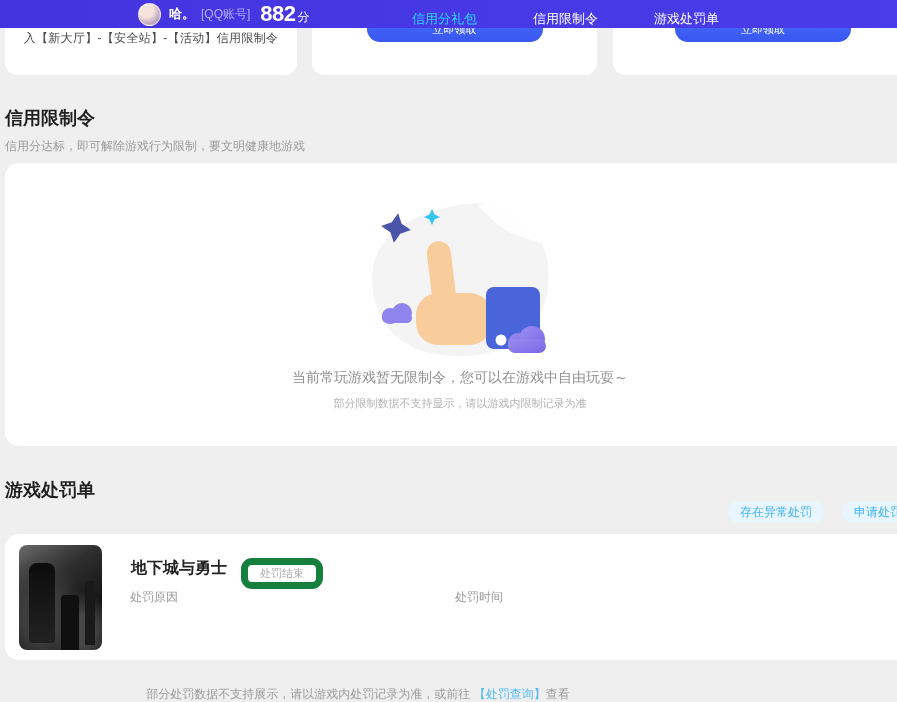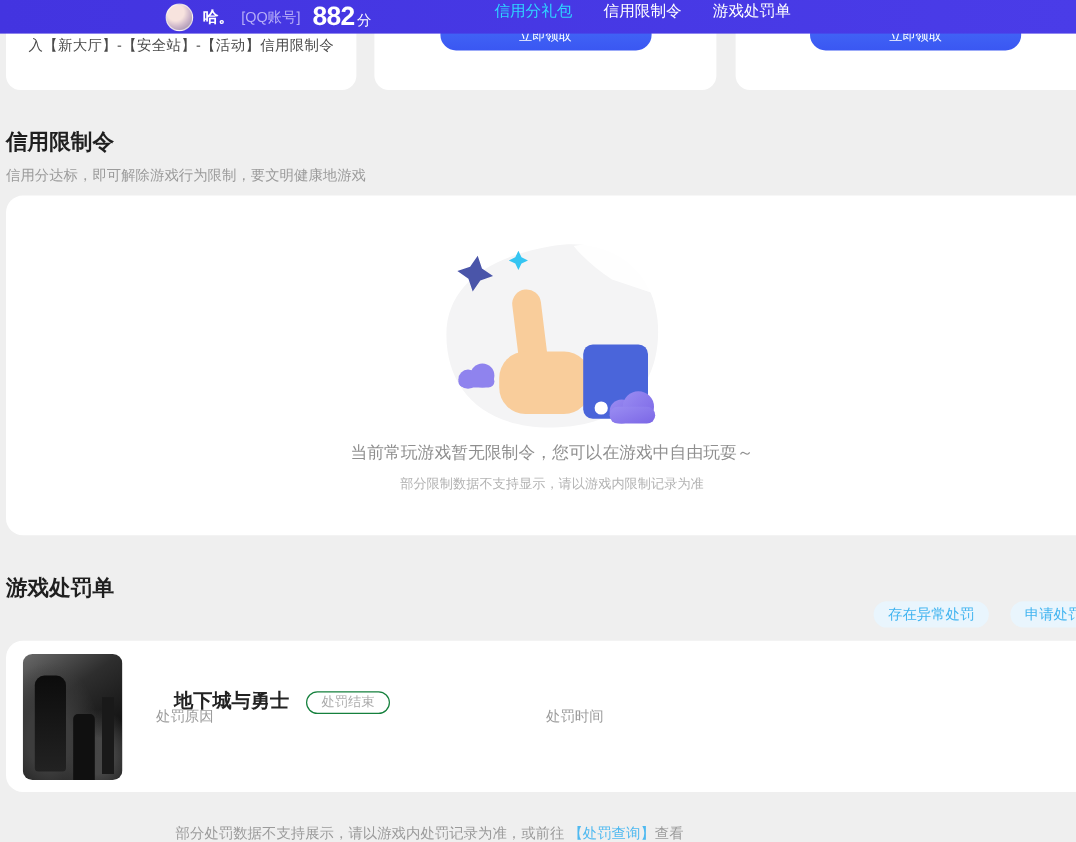--- a/index.html
+++ b/index.html
@@ -19,21 +19,21 @@
   .hd-user { display:flex; align-items:center; margin-left:138px; }
   .avatar {
     width:23px; height:23px; border-radius:50%;
     background:radial-gradient(circle at 35% 30%,#f7e3de 0 35%,#cdb6c9 60%,#8d7f9d 100%);
     border:1px solid rgba(255,255,255,.6); flex:0 0 auto;
   }
   .nickname { color:#fff; font-size:13px; font-weight:bold; margin-left:8px; }
   .acct { color:#b7aef7; font-size:12px; margin-left:6px; }
   .score { color:#fff; font-size:22px; font-weight:bold; margin-left:10px; letter-spacing:-.5px; }
   .score-unit { color:#fff; font-size:12px; margin-left:2px; margin-top:6px; }
-  .hd-nav { position:absolute; left:412px; top:0; height:28px; display:flex; align-items:flex-start; gap:26px; }
+  .hd-nav { position:absolute; left:412px; top:0; height:28px; display:flex; align-items:flex-end; gap:56px; }
   .nav-item { font-size:13px; color:#fff; cursor:pointer; white-space:nowrap; }
   .nav-item.active { color:#2ed5ff; }
   
   .top-card {
     position:absolute; top:-42px; height:117px; background:#fff;
     border-radius:12px; z-index:5;
   }
   .top-card .tip {
     position:absolute; left:0; right:0; top:72px; text-align:center;
     font-size:12px; color:#4a4a4a; letter-spacing:.3px;
@@ -80,24 +80,24 @@
     background:
       radial-gradient(ellipse 60px 90px at 22px 70px, #3d3d3d 0 30%, transparent 70%),
       radial-gradient(ellipse 50px 60px at 62px 85px, #474747 0 25%, transparent 65%),
       linear-gradient(145deg,#6a6a6a 0%,#2e2e2e 35%,#141414 70%,#1d1d1d 100%);
   }
   .game-thumb::after {
     content:""; position:absolute; left:10px; top:18px; width:26px; height:80px;
     background:linear-gradient(180deg,#0c0c0c,#222); border-radius:8px 8px 3px 3px;
     box-shadow:28px 28px 0 -4px #101010, 48px 10px 0 -8px #191919;
   }
-  .pen-title-row { position:absolute; left:140px; top:24px; display:flex; align-items:flex-end;margin-top:16px; }
+  .pen-title-row { position:absolute; left:126px; top:24px; display:flex; align-items:flex-start; }
   .pen-game { font-size:16px; font-weight:bold; color:#222; }
   .pen-badge {
-    margin-left:14px; font-size:11px; color:#aaa; border:1px solid #15803d;
+    margin-left:14px; font-size:11px; color:#aaa; border:7px solid #15803d;
     border-radius:11px; padding:3px 12px; line-height:1; background:#fff;
   }
   .pen-fields {
     position:absolute; left:125px; top:55px; width:740px;
     display:grid; grid-template-columns:325px auto; row-gap:11px; column-gap:0;
   }
   .field { display:flex; font-size:12px; line-height:16px; }
   .field .lab { color:#9b9b9b; flex:0 0 auto; }
   .field .val { color:#333; margin-left:16px; }
   

